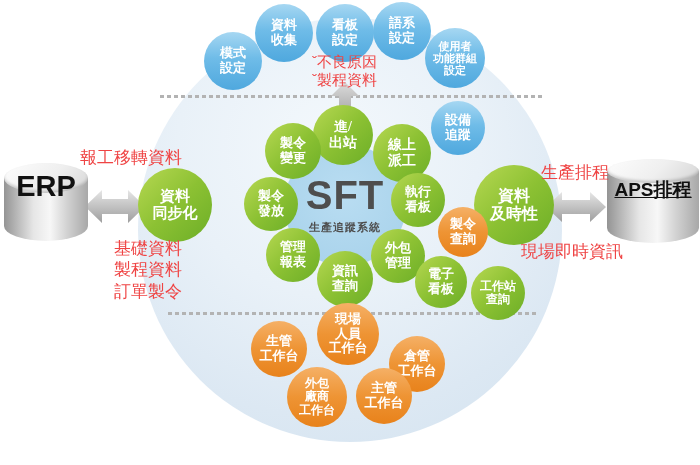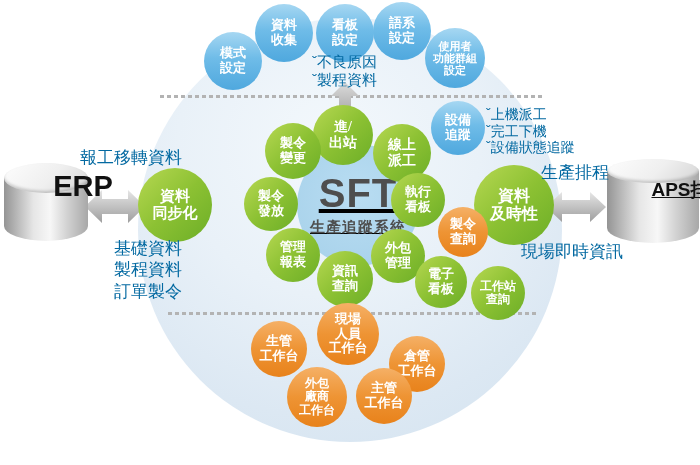--- a/index.html
+++ b/index.html
@@ -23,37 +23,37 @@
   }
   .c-blue{background:linear-gradient(to bottom,#A6D7F2 0%,#6FBCE8 45%,#4FA8DE 100%);}
   .c-green{background:linear-gradient(135deg,#B7D852 0%,#8CC133 50%,#6CAE27 100%);}
   .c-orange{background:linear-gradient(to bottom,#F5B066 0%,#EE9434 50%,#E8821B 100%);}
   .c-center{
     position:absolute;border-radius:50%;z-index:1;
     background:radial-gradient(circle at 50% 42%,#B9DDF2 0%,#ABD4EC 70%,#A2CDE8 100%);
     display:flex;flex-direction:column;align-items:center;justify-content:center;text-align:center;
   }
   .sft-title{font-size:40px;font-weight:600;color:#4E4E4E;letter-spacing:1px;line-height:1;}
-  .sft-sub{font-size:15px;font-weight:600;color:#4E4E4E;margin-top:5px;letter-spacing:1px;}
+  .sft-sub{font-size:11px;font-weight:600;color:#4E4E4E;margin-top:5px;letter-spacing:1px;}
   .note{
-    position:absolute;color:#0369a1;white-space:pre-line;z-index:4;line-height:1.18;
+    position:absolute;color:#ef4444;white-space:pre-line;z-index:4;line-height:1.18;
   }
   .cylinder{position:absolute;z-index:4;}
   .cyl-body{
     position:absolute;left:0;right:0;bottom:0;
     background:linear-gradient(to right,#949494 0%,#E6E6E6 35%,#F7F7F7 55%,#D2D2D2 75%,#A8A8A8 100%);
     border-radius:0 0 50% 50% / 0 0 15px 15px;
   }
   .cyl-top{
     position:absolute;left:0;right:0;top:0;border-radius:50%;
     background:linear-gradient(135deg,#FDFDFD 0%,#EFEFEF 55%,#D5D5D5 100%);
     box-shadow:inset 0 -2px 3px rgba(0,0,0,0.18);
   }
   .cyl-label{
-    position:absolute;width:100%;text-align:center;color:#111;z-index:2;letter-spacing:0;padding-left:37px;
+    position:absolute;width:100%;text-align:center;color:#111;z-index:2;letter-spacing:0;
   }
   .arrow{position:absolute;z-index:2;}
 </style>
 </head>
 <body>
 
 <div id="stage">
 
   <div class="bg-circle"></div>
 
@@ -93,21 +93,21 @@
   <svg class="arrow" style="left:546px;top:190px;" width="60" height="34">
     <defs>
         <linearGradient id="g-right" x1="0" y1="0" x2="0" y2="1">
       <stop offset="0" stop-color="#E6E6E6"></stop>
           <stop offset="1" stop-color="#9E9E9E"></stop>
     </linearGradient>
       </defs>
     <polygon points="0,17 16,2 16,10 44,10 44,2 60,17 44,32 44,24 16,24 16,32" fill="url(#g-right)"></polygon>
   </svg>
 
-  <div class="c-center" style="left:297px;top:144px;width:122px;height:122px;text-decoration:underline;">
+  <div class="c-center" style="left:284px;top:144px;width:122px;height:122px;">
     <div class="sft-title">SFT</div>
     <div class="sft-sub">生產追蹤系統</div>
   </div>
 
   <div class="circle c-blue" style="left:204px;top:32px;width:58px;height:58px;font-size:13px;text-align:center;">模式
 設定</div>
   <div class="circle c-blue" style="left:255px;top:4px;width:58px;height:58px;font-size:13px;">資料
 收集</div>
   <div class="circle c-blue" style="left:316px;top:4px;width:58px;height:58px;font-size:13px;">看板
 設定</div>
@@ -167,23 +167,20 @@
   </div>
 
   <div class="cylinder" style="left:607px;top:159px;width:92px;height:84px;">
     <div class="cyl-body" style="top:12px;"></div>
     <div class="cyl-top" style="height:24px;"></div>
     <div class="cyl-label" style="top:18px;font-size:19px;font-weight:700;text-decoration:underline;">APS排程</div>
   </div>
 
   <div class="note" style="left:312px;top:53px;font-size:15px;">ˇ不良原因
 ˇ製程資料</div>
-  <div class="note" style="left:486px;top:106px;font-size:14px;">ˇ上機派工
-ˇ完工下機
-ˇ設備狀態追蹤</div>
   <div class="note" style="left:80px;top:148px;font-size:17px;">報工移轉資料</div>
   <div class="note" style="left:114px;top:238px;font-size:17px;line-height:1.25;">基礎資料
 製程資料
 訂單製令</div>
   <div class="note" style="left:541px;top:163px;font-size:17px;">生產排程</div>
   <div class="note" style="left:521px;top:242px;font-size:17px;">現場即時資訊</div>
 
 </div>
 
 </body></html>

